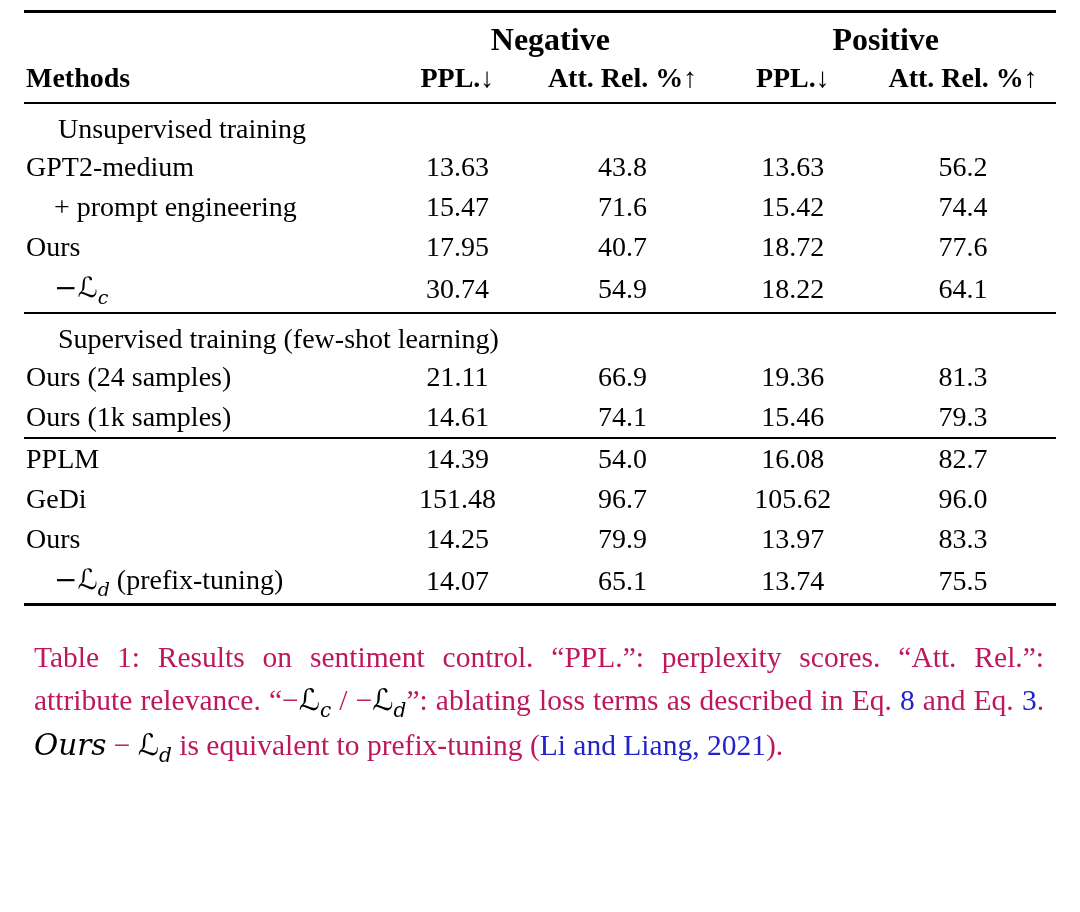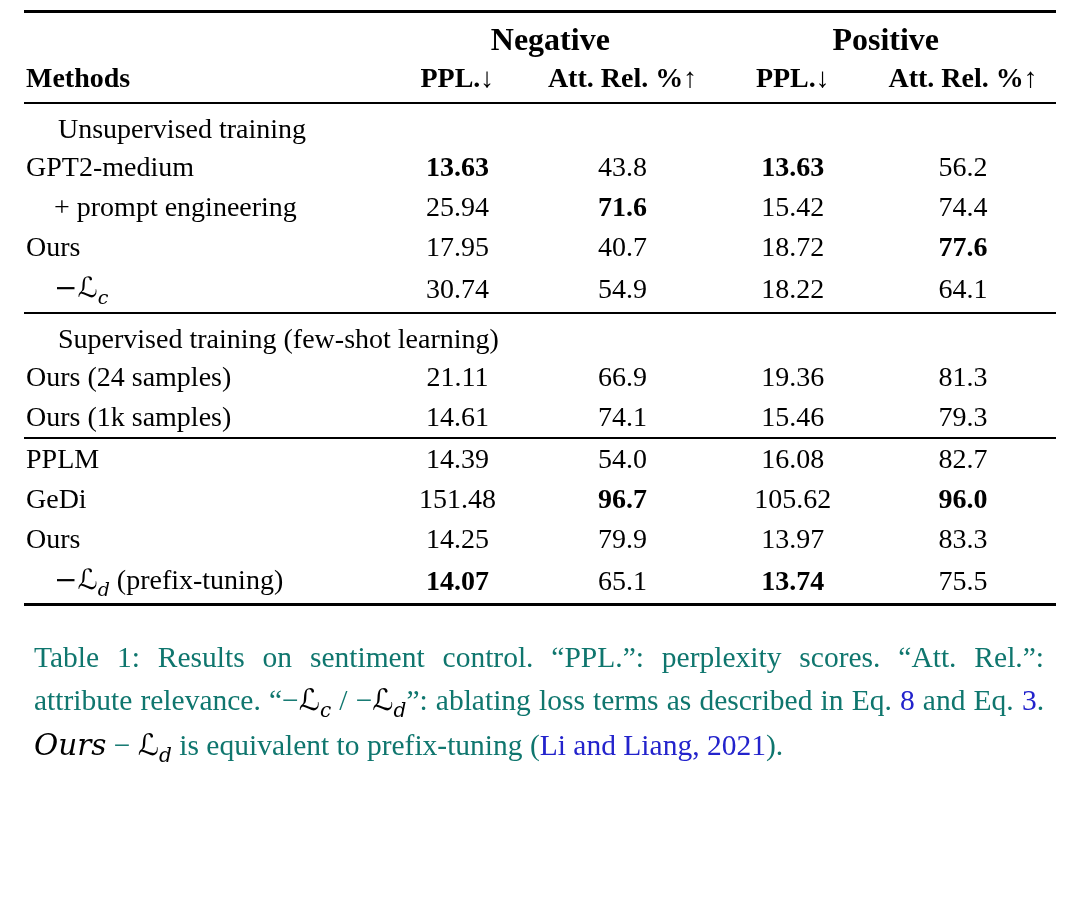--- a/index.html
+++ b/index.html
@@ -69,38 +69,38 @@
   td.method {
     text-align: left;
   }
   td.method.indent {
     padding-left: 30px;
   }
   td.val {
     text-align: center;
   }
   .bold {
-    font-weight: bold;
+    font-weight: normal;
     margin-top: 28px;
   }
   .math {
     font-style: italic;
     font-family: "DejaVu Serif", "DejaVu Sans", serif;
   }
   sub.math {
     font-size: 0.68em;
     font-style: italic;
   }
   .caption {
     font-size: 29.5px;
     line-height: 1.44;
     text-align: justify;
     margin: 30px 12px 0 10px;
   }
-  .caption .normal { color: #0f766e; }
+  .caption .normal { color: #be185d; }
   .caption .link { color: #2323cc; cursor: pointer; }
   .caption sub { font-size: 0.68em; }
 </style>
 </head>
 <body>
 
 <div class="page">
 
   <table class="results">
     <colgroup>
@@ -131,21 +131,21 @@
         </tr>
         <tr>
           <td class="method">GPT2-medium</td>
           <td class="val bold">13.63</td>
           <td class="val">43.8</td>
           <td class="val bold">13.63</td>
           <td class="val">56.2</td>
         </tr>
         <tr>
           <td class="method indent">+ prompt engineering</td>
-          <td class="val">25.94</td>
+          <td class="val">15.47</td>
           <td class="val bold">71.6</td>
           <td class="val">15.42</td>
           <td class="val">74.4</td>
         </tr>
         <tr>
           <td class="method">Ours</td>
           <td class="val">17.95</td>
           <td class="val">40.7</td>
           <td class="val">18.72</td>
           <td class="val bold">77.6</td>

